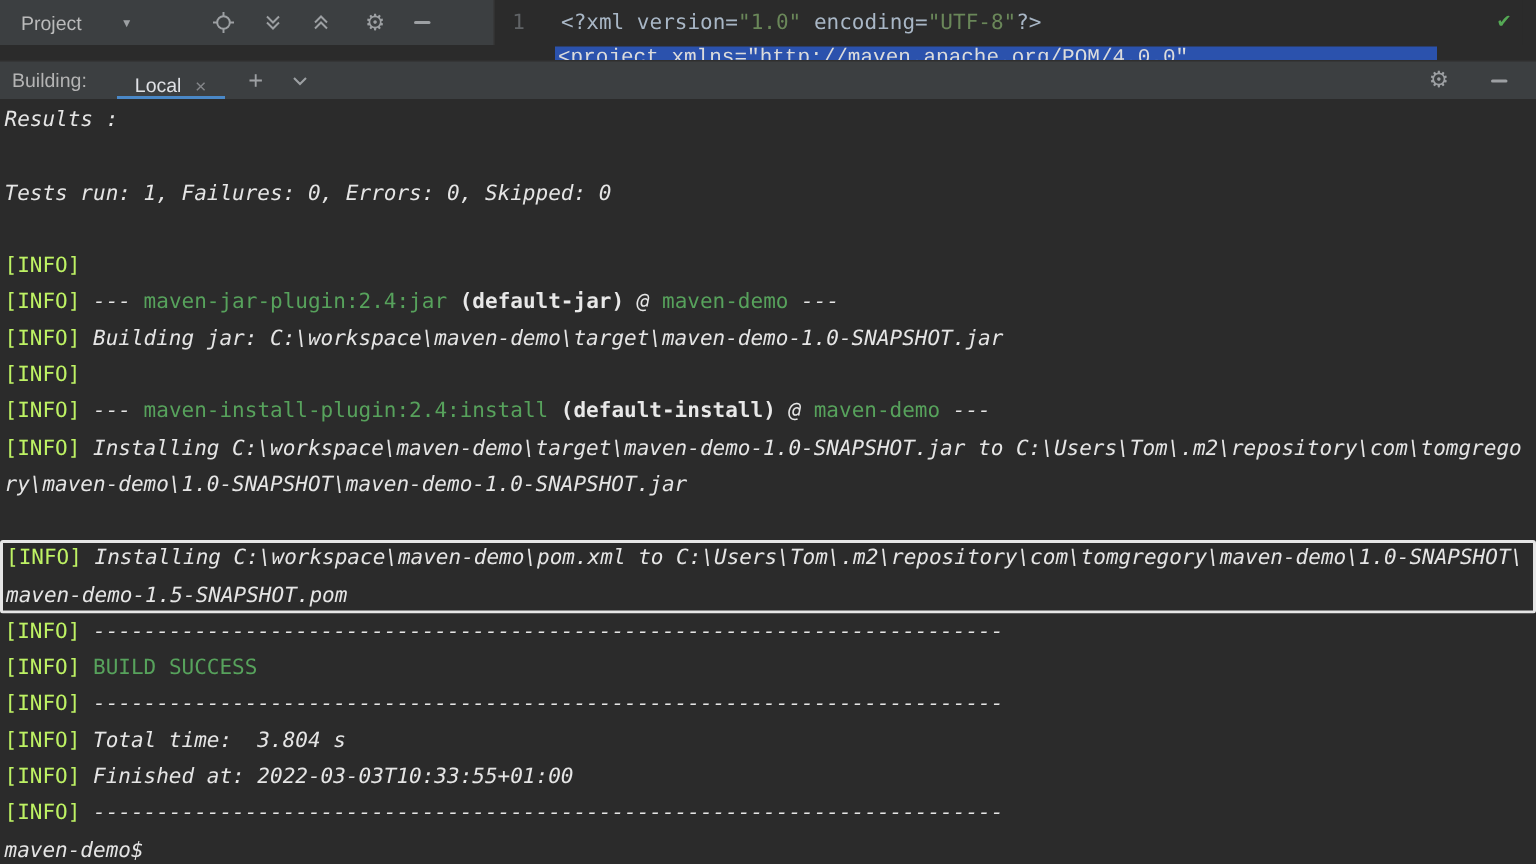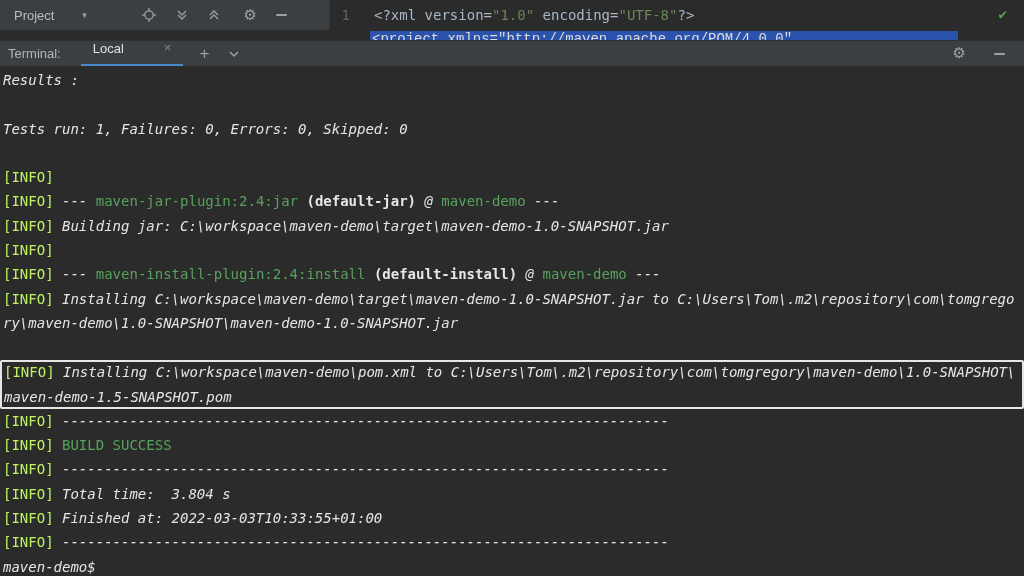--- a/index.html
+++ b/index.html
@@ -30,22 +30,22 @@
 
   
   .row2 { position:absolute; left:0; top:30px; width:1024px; height:10px; background:#2b2b2b; overflow:hidden; }
   .selection { position:absolute; left:370px; top:1px; width:588px; height:9px; background:#2b52ad; overflow:hidden; }
   .sel-text { position:absolute; left:2px; top:0; font-family:Liberation Mono, monospace; font-size:14px; color:#dcdcdc; white-space:pre; }
 
   
   .terminal-header { position:absolute; left:0; top:40px; width:1024px; height:26px; background:#3c3f41;
                      display:flex; align-items:center; border-top:1px solid #2f2f2f; }
   .term-label { margin-left:8px; font-size:13px; color:#b4b4b4; }
-  .term-tab { height:26px; display:flex; align-items:flex-start; margin-left:20px; padding:0 12px 0 12px;
-              border-bottom:3px solid #4a88c7;gap:31px; }
+  .term-tab { height:26px; display:flex; align-items:flex-end; margin-left:20px; padding:0 12px 0 12px;
+              border-bottom:3px solid #4a88c7; }
   .term-tab .name { font-size:13px; color:#dfe1e5; }
   .tab-close { margin-left:9px; color:#848689; font-size:13px; line-height:1; }
   .term-plus { margin-left:16px; color:#9da0a3; font-size:17px; line-height:1; }
   .term-chevron { margin-left:18px; display:inline-flex; }
   .term-chevron svg { stroke:#9da0a3; fill:none; stroke-width:1.4; }
   .hh-spacer { flex:1; }
   .term-gear { margin-right:24px; }
   .term-min { margin-right:16px; }
 
   
@@ -100,21 +100,21 @@
   </div>
 </div>
 
 <div class="row2">
   <div class="selection">
     <span class="sel-text">&lt;project xmlns="http://maven.apache.org/POM/4.0.0"</span>
   </div>
 </div>
 
 <div class="terminal-header">
-  <span class="term-label">Terminal:</span>
+  <span class="term-label">Building:</span>
   <div class="term-tab">
     <span class="name">Local</span>
     <span class="tab-close">×</span>
   </div>
   <span class="term-plus">+</span>
   <span class="term-chevron">
     <svg width="14" height="14" viewBox="0 0 14 14">
         <polyline points="3,5 7,9 11,5"></polyline>
       </svg>
   </span>

